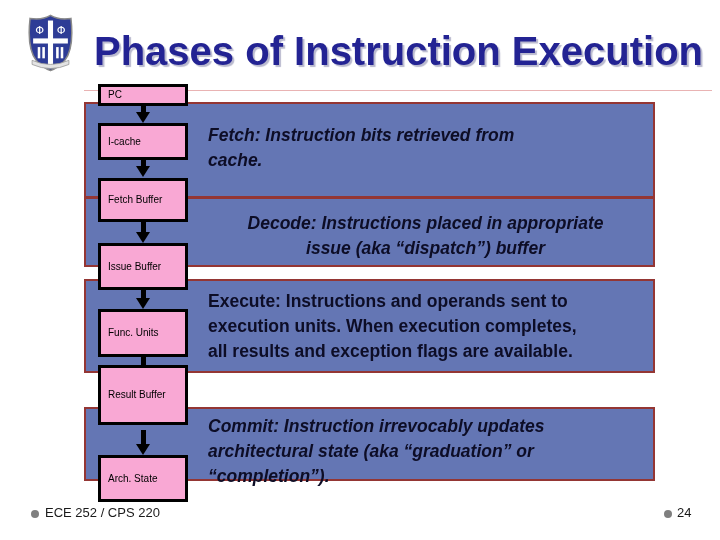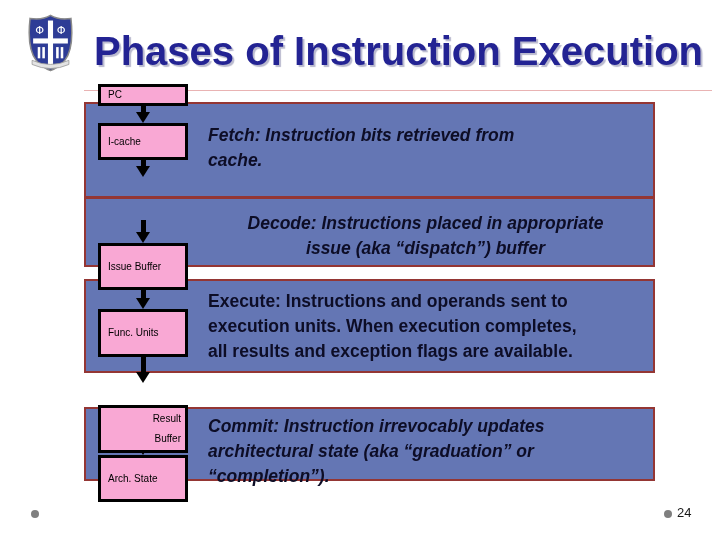--- a/index.html
+++ b/index.html
@@ -29,21 +29,21 @@
 
   
   .fbox{position:absolute;left:98px;width:90px;background:#f9a8d4;border:3px solid #000;
         box-sizing:border-box;display:flex;align-items:center;font-size:10px;line-height:20px;
         color:#000;padding-left:7px;padding-right:4px;text-align:right;}
   .fbox-1{top:84px;height:22px;}
   .fbox-2{top:123px;height:37px;}
   .fbox-3{top:178px;height:44px;}
   .fbox-4{top:243px;height:47px;}
   .fbox-5{top:309px;height:48px;}
-  .fbox-6{top:405px;height:48px;padding-left:44px;}
+  .fbox-6{top:365px;height:60px;}
   .fbox-7{top:455px;height:47px;}
 
   
   .shaft{position:absolute;left:141px;width:5px;background:#000;}
   .head{position:absolute;left:136px;width:0;height:0;
         border-left:7px solid transparent;border-right:7px solid transparent;
         border-top:11px solid #000;}
   .shaft-1{top:104px;height:8px;}  .head-1{top:112px;}
   .shaft-2{top:158px;height:8px;}  .head-2{top:166px;}
   .shaft-3{top:220px;height:12px;} .head-3{top:232px;}
@@ -112,30 +112,34 @@
   <div class="head head-5"></div>
   <div class="shaft shaft-6"></div>
   <div class="head head-6"></div>
 
   <div class="fbox fbox-1">
       <span>PC</span>
     </div>
   <div class="fbox fbox-2">
       <span>I-cache</span>
     </div>
+  <div class="fbox fbox-3">
+      <span>Fetch Buffer</span>
+    </div>
   <div class="fbox fbox-4">
       <span>Issue Buffer</span>
     </div>
   <div class="fbox fbox-5">
       <span>Func. Units</span>
     </div>
   <div class="fbox fbox-6">
       <span>Result Buffer</span>
     </div>
   <div class="fbox fbox-7">
       <span>Arch. State</span>
     </div>
 
   <div class="bullet bullet-left"></div>
+  <div class="footer-text footer-left">ECE 252 / CPS 220</div>
   <div class="bullet bullet-right"></div>
   <div class="footer-text footer-right">24</div>
 
 </div>
 
 </body></html>

